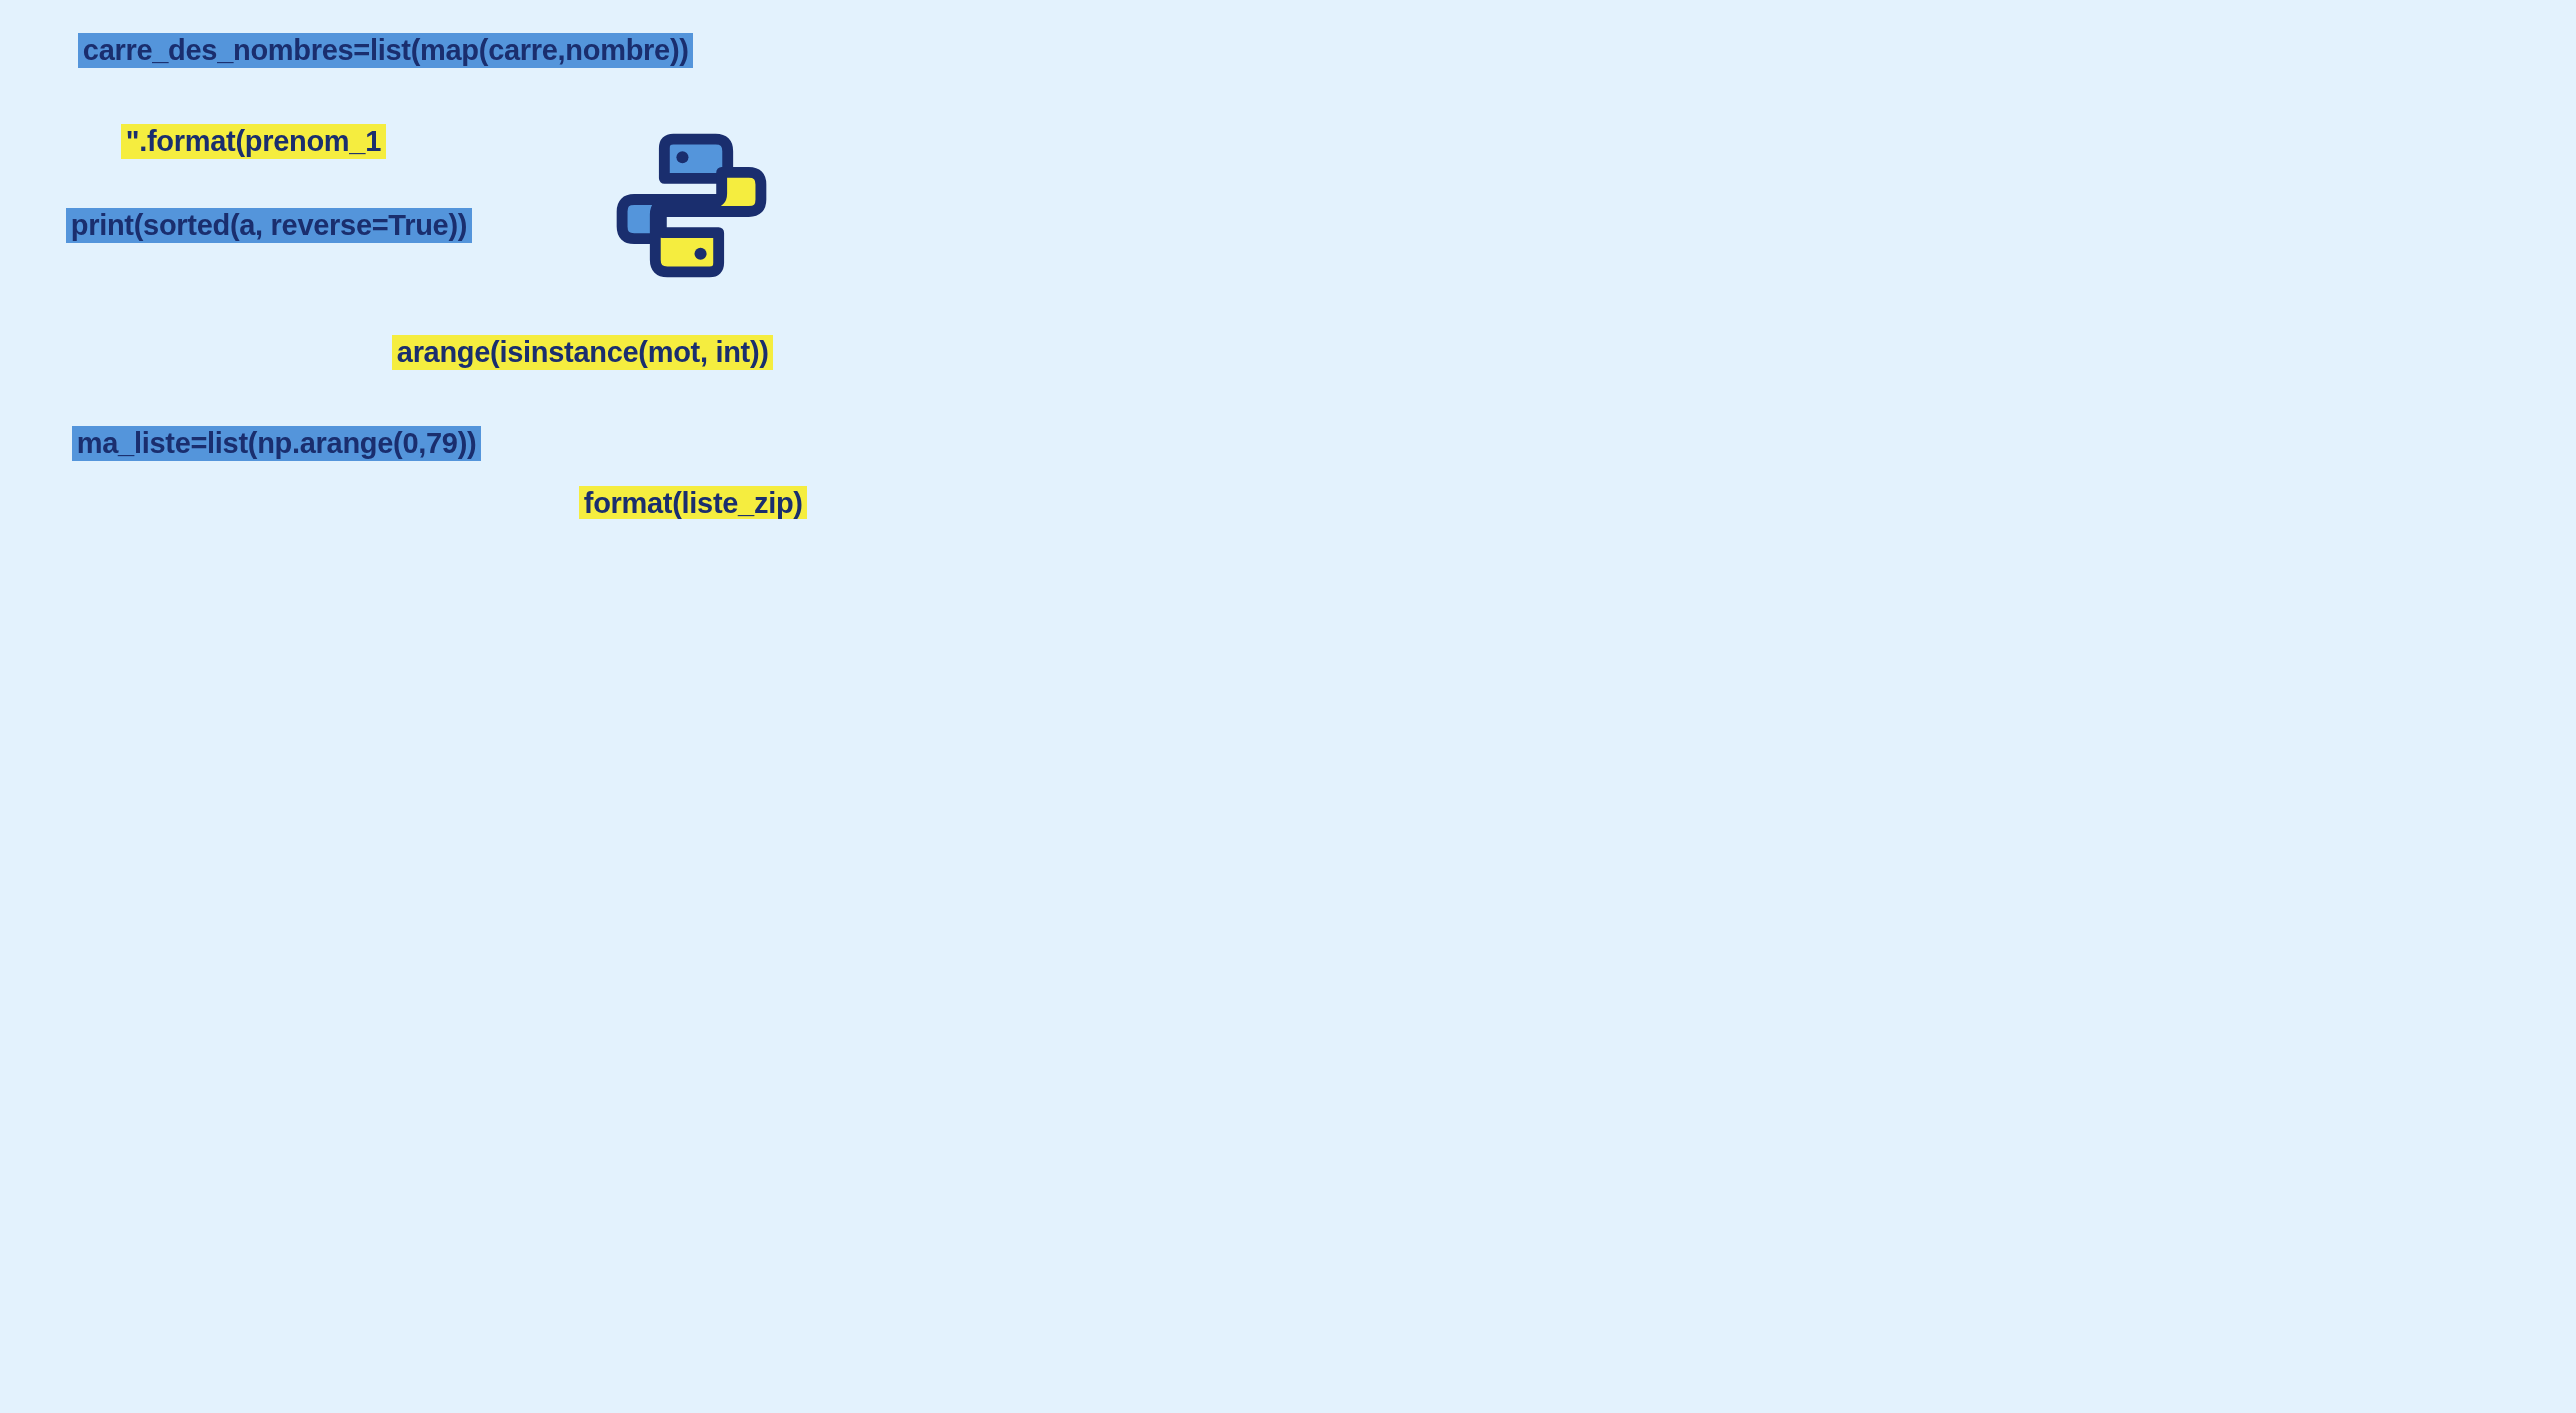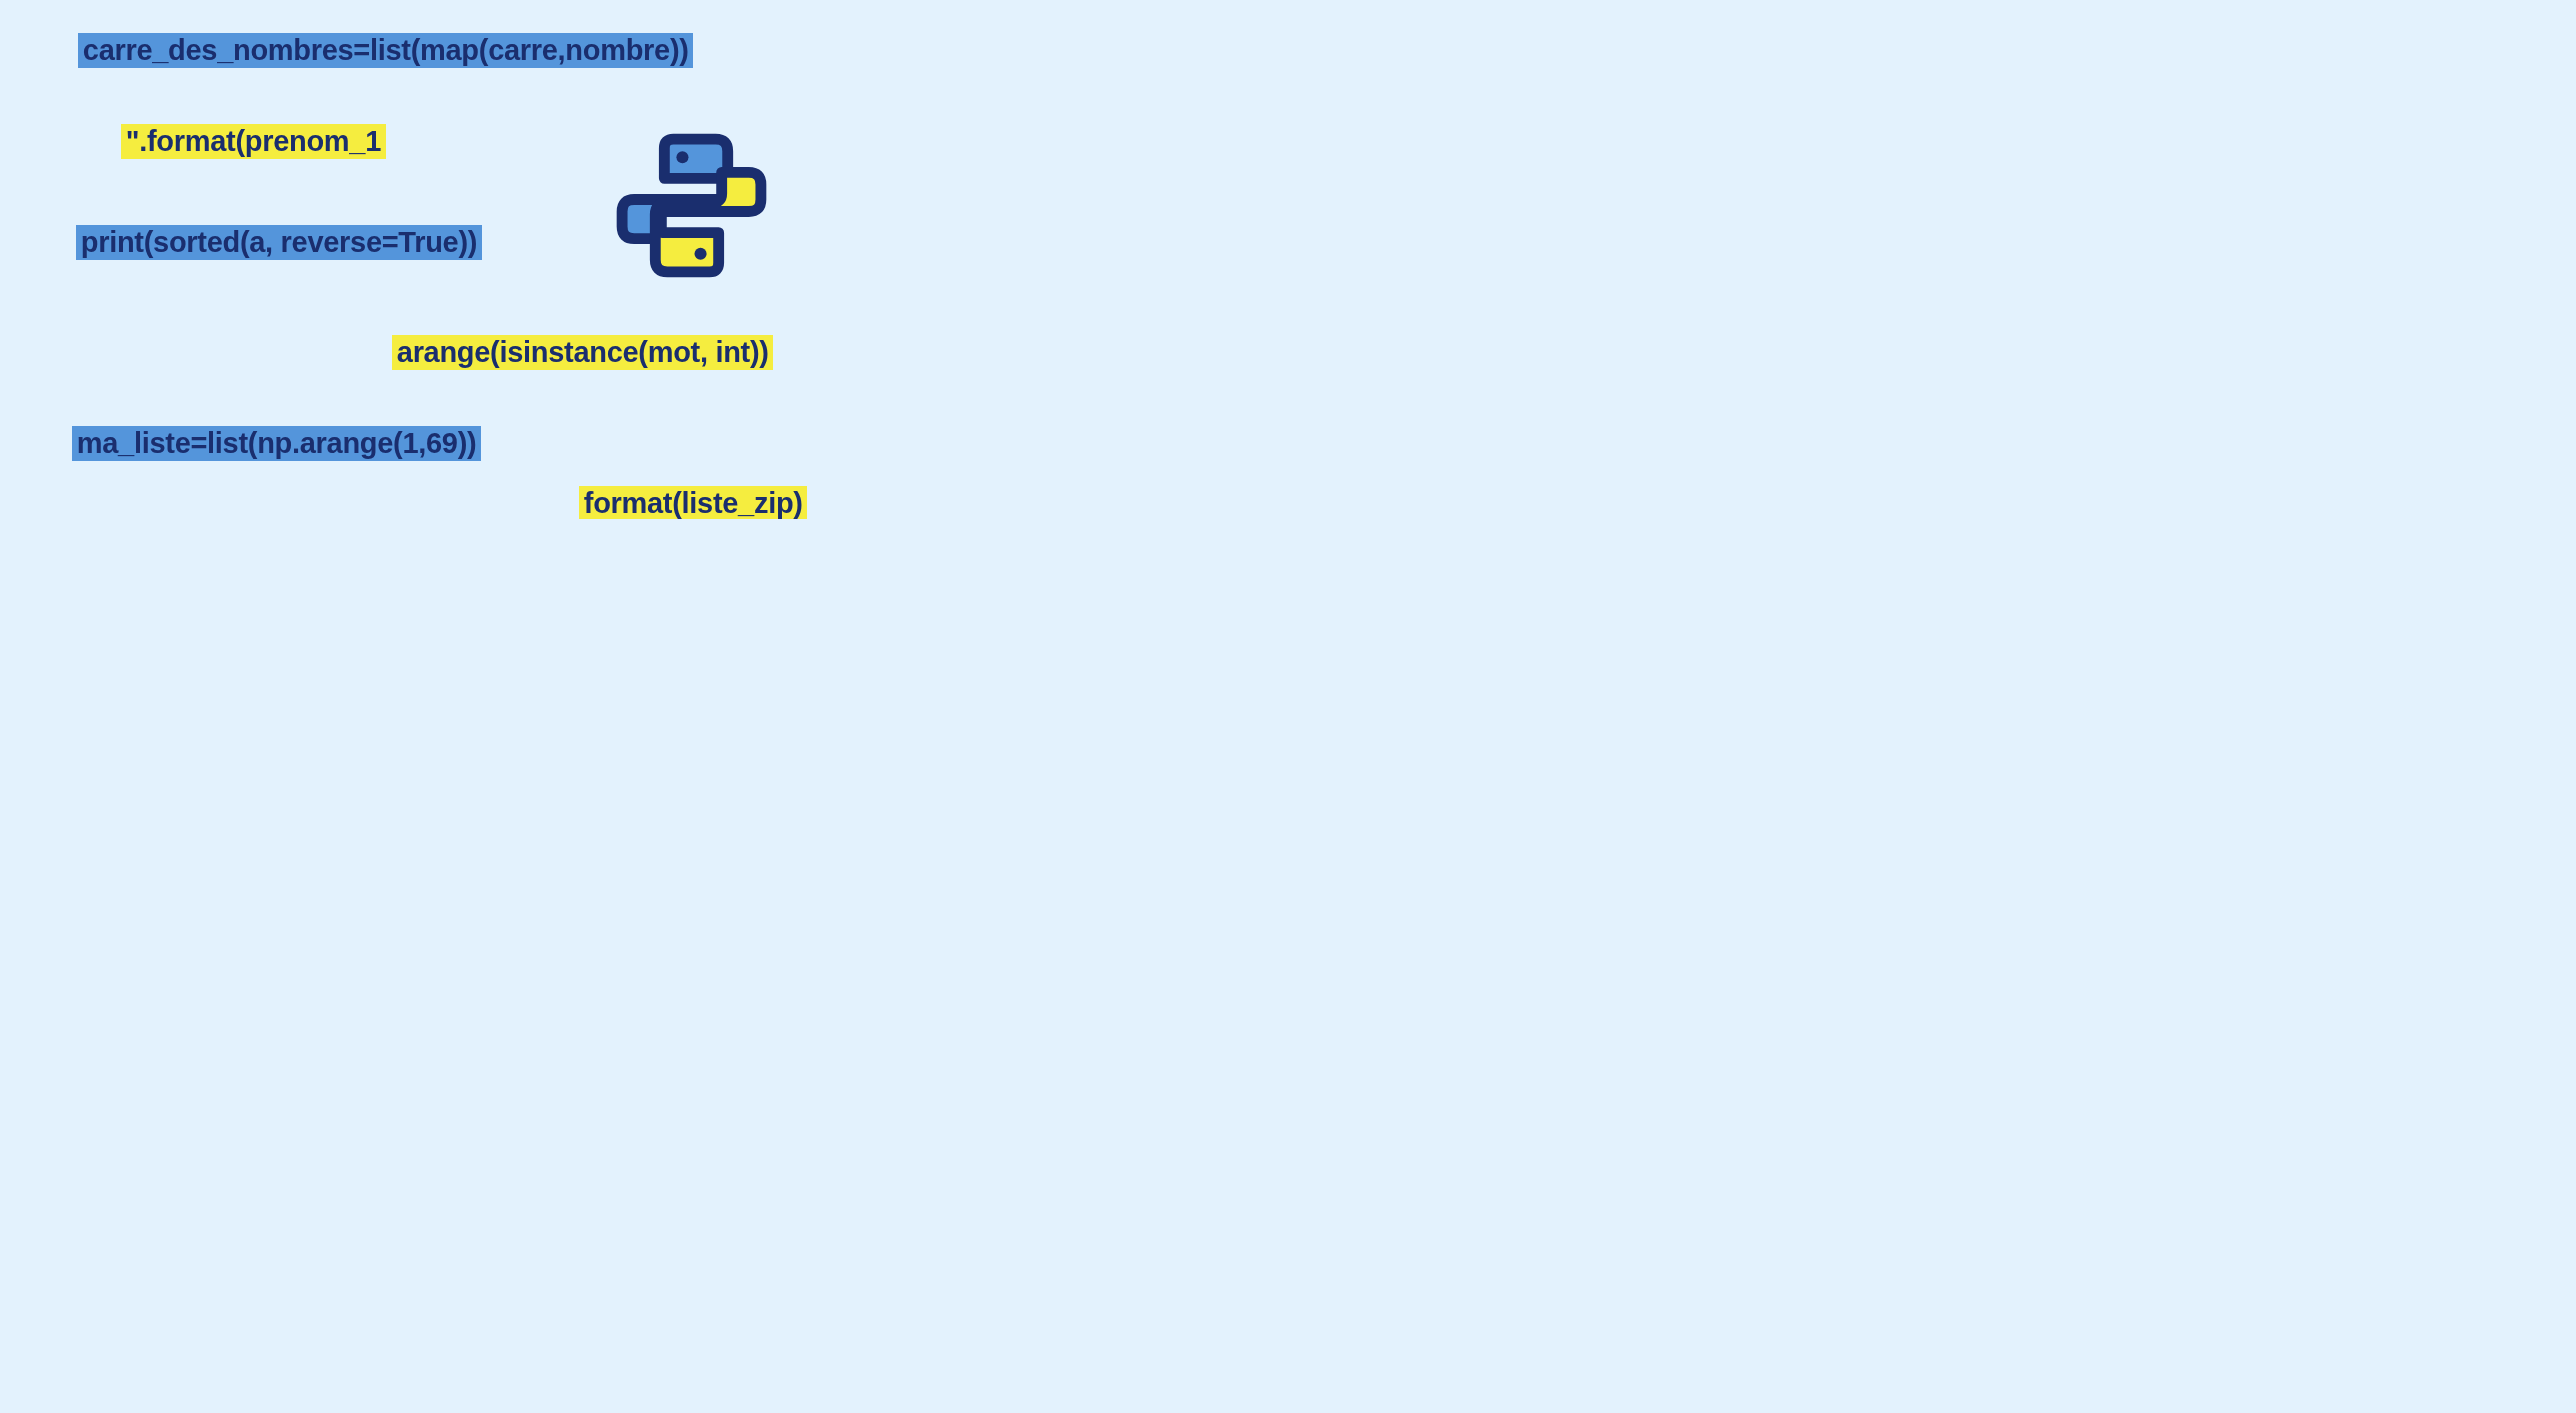--- a/index.html
+++ b/index.html
@@ -17,40 +17,40 @@
       font-size: 29px;
       font-weight: 700;
       padding: 1.2px 4.8px;
       white-space: nowrap;
       letter-spacing: -0.3px;
     }
     .hl-blue { background: #5495db; }
     .hl-yellow { background: #f5ed3f; }
     .s1 { top: 33px; left: 78px; }
     .s2 { top: 124px; left: 121px; }
-    .s3 { top: 225px; left: 66px; margin-left: 10px; }
+    .s3 { top: 208px; left: 66px; }
     .s4 { top: 335px; left: 392px; }
     .s5 { top: 426px; left: 72px; }
     .s6 { top: 486px; left: 579px; }
     .python-logo {
       position: absolute;
       top: 118px;
       left: 604px;
       width: 175px;
       height: 175px;
     }
   </style>
 </head>
 <body>
 
 <div class="snippet hl-blue s1">carre_des_nombres=list(map(carre,nombre))</div>
 <div class="snippet hl-yellow s2">".format(prenom_1</div>
 <div class="snippet hl-blue s3">print(sorted(a, reverse=True))</div>
 <div class="snippet hl-yellow s4">arange(isinstance(mot, int))</div>
-<div class="snippet hl-blue s5">ma_liste=list(np.arange(1,69))</div>
+<div class="snippet hl-blue s5">ma_liste=list(np.arange(0,79))</div>
 <div class="snippet hl-yellow s6">format(liste_zip)</div>
 
 <div class="python-logo">
   <svg viewBox="0 0 290 290" xmlns="http://www.w3.org/2000/svg">
 
     <path d="M 115 35 
              Q 100 35 100 50
              L 100 100
              L 190 100
              Q 200 100 200 110

